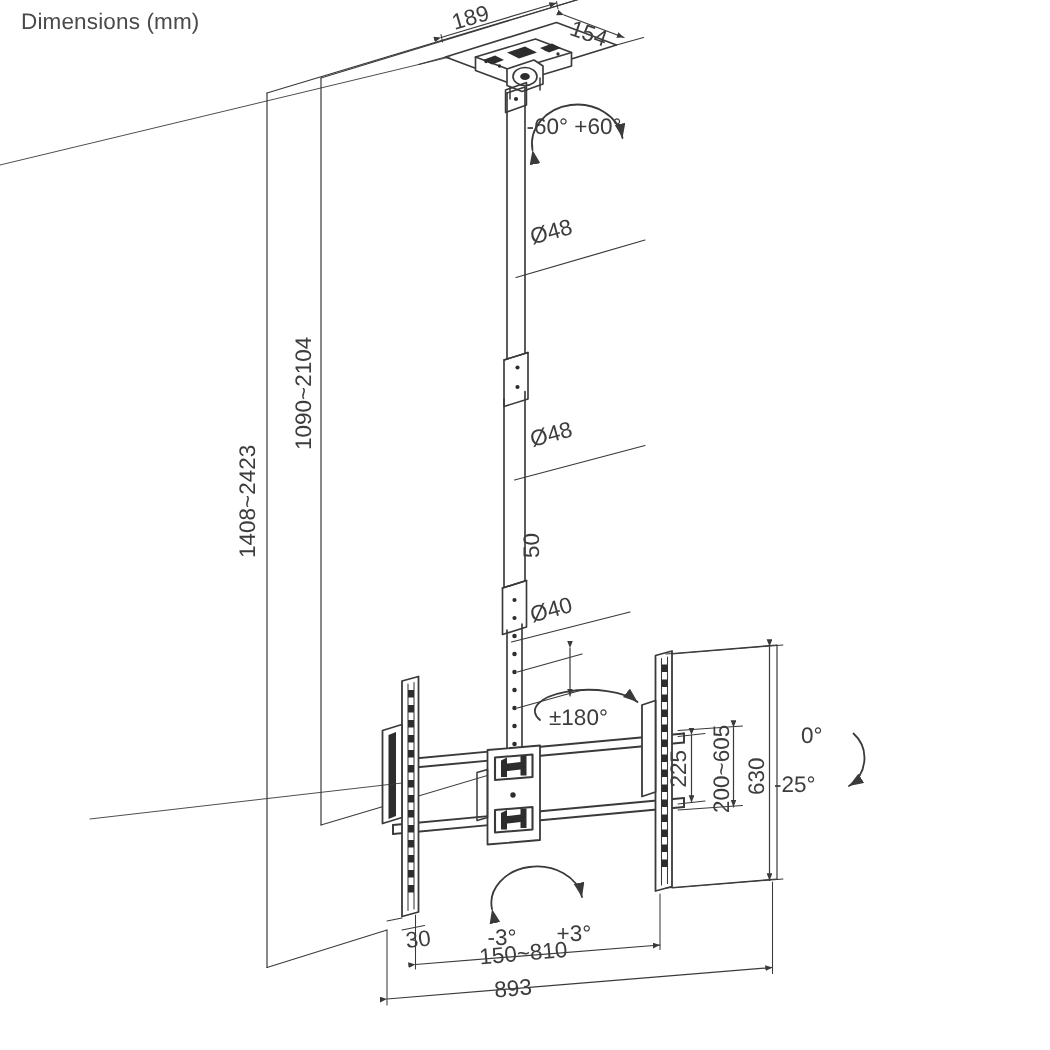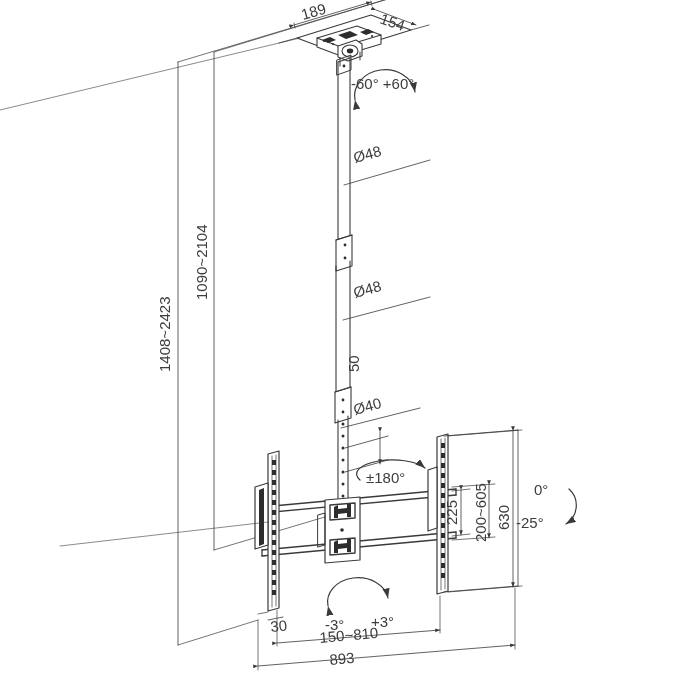--- a/index.html
+++ b/index.html
@@ -21,20 +21,21 @@
   .dimtxt{
     font-family:"Liberation Sans","DejaVu Sans",sans-serif;
     font-size:15px; fill:#3d3d3d;
   }
 </style>
 </head>
 <body>
 
 <div id="stage">
 
+  <div id="title">Dimensions (mm)</div>
 
   <svg viewBox="0 0 700 700" xmlns="http://www.w3.org/2000/svg">
     <defs>
       <marker id="ah" markerWidth="9" markerHeight="9" refX="8" refY="3" orient="auto">
         <path d="M0,0 L8,3 L0,6 z" fill="#3a3a3a"></path>
       </marker>
       <marker id="ahs" markerWidth="7" markerHeight="7" refX="6" refY="2.4" orient="auto">
         <path d="M0,0 L6,2.4 L0,4.8 z" fill="#3a3a3a"></path>
       </marker>
     </defs>

